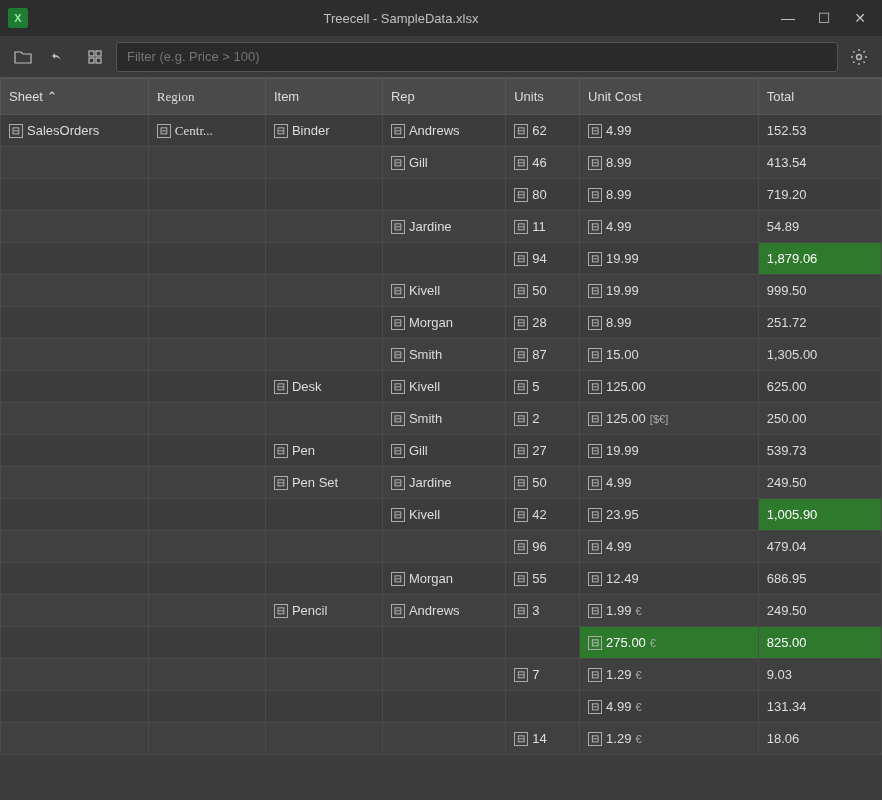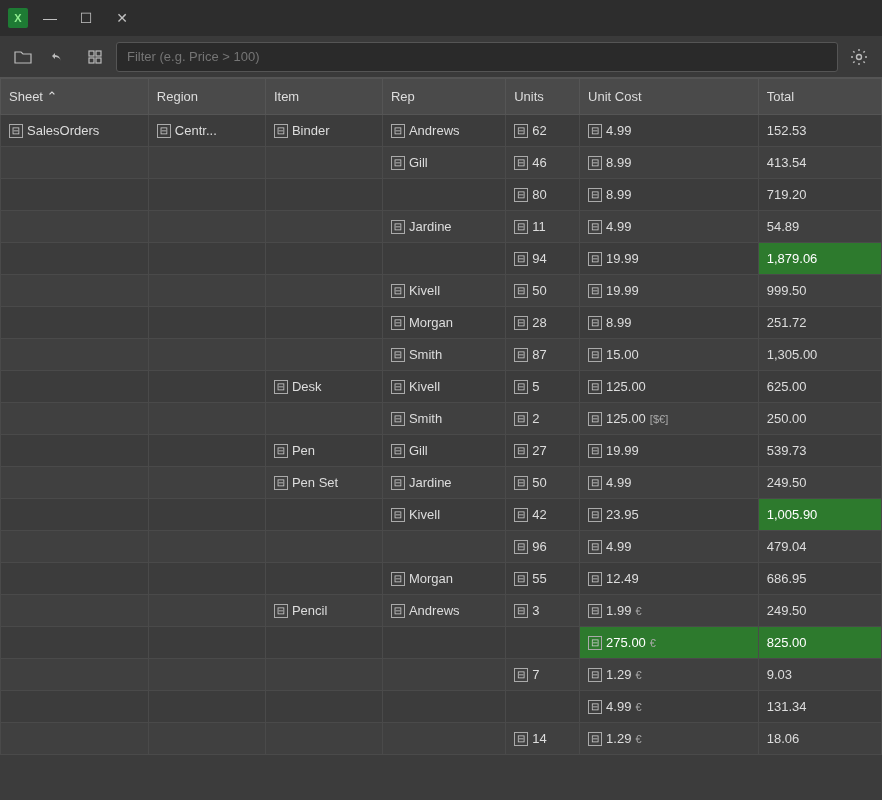--- a/index.html
+++ b/index.html
@@ -143,34 +143,35 @@
       background: transparent;
       color: #ccc;
     }
 
     .cell-with-icon {
       display: flex;
       align-items: center;
     }
 
     .col-sheet { width: 120px; }
-    .col-region { width: 95px; }
+    .col-region { width: 95px; font-family: Liberation Serif, serif; }
     .col-item { width: 95px; }
     .col-rep { width: 100px; margin-top: 16px; }
     .col-units { width: 60px; margin-top: 16px; }
     .col-unitcost { width: 145px; }
     .col-total { width: 100px; }
   </style>
 </head>
 <body>
 
 <div class="title-bar">
   <div class="title-bar-icon">
     <span style="color:#90ee90; font-size:11px; font-weight:bold;">X</span>
   </div>
+  <div class="title-center">Treecell - SampleData.xlsx</div>
   <div class="title-controls">
     <div class="title-btn">—</div>
     <div class="title-btn">☐</div>
     <div class="title-btn close">✕</div>
   </div>
 </div>
 
 <div class="toolbar">
   <div class="toolbar-btn">
     <svg width="18" height="16" viewBox="0 0 18 16" fill="none">

